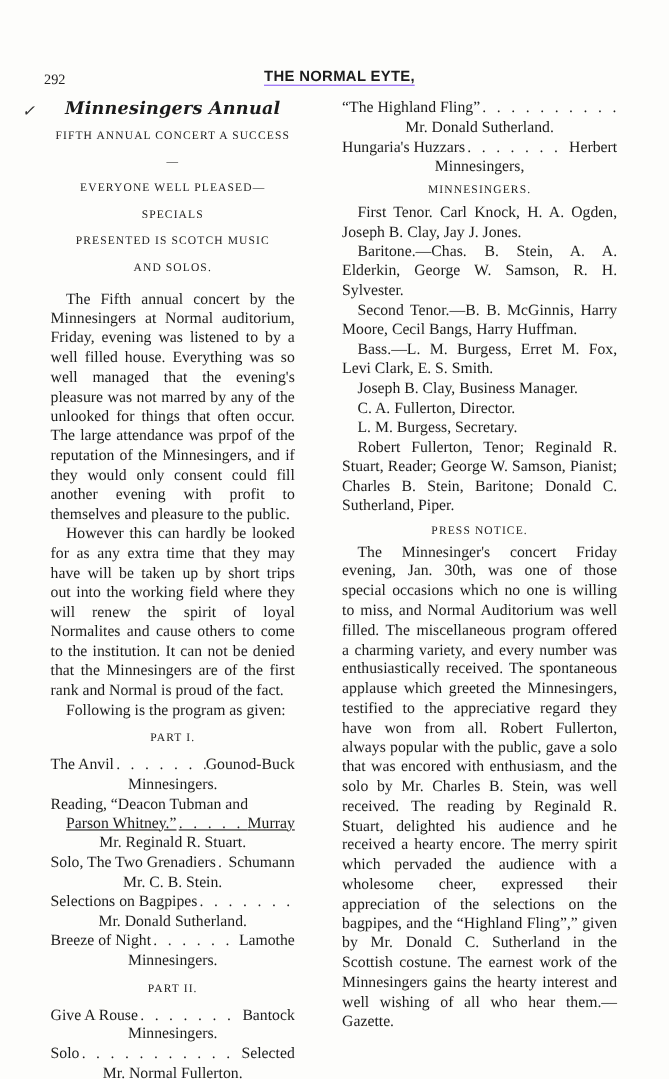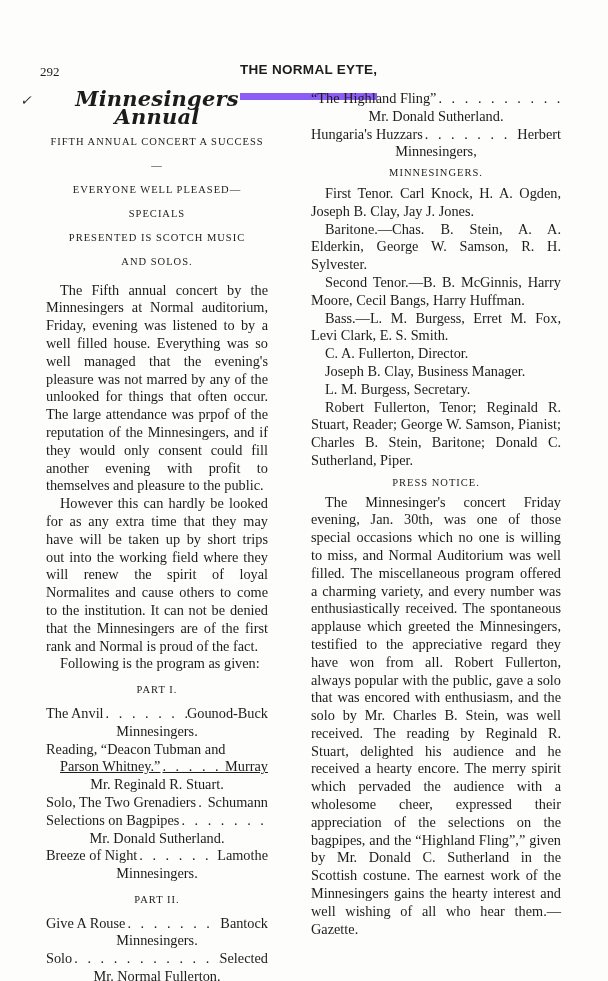--- a/index.html
+++ b/index.html
@@ -3,27 +3,27 @@
 <meta charset="utf-8">
 <style>
   html, body { margin:0; padding:0; }
   body {
     width:608px; height:981px; background:#fdfdfb; position:relative; overflow:hidden;
     font-family:"DejaVu Serif","Liberation Serif",serif; color:#1c1c1c;
   }
   .page-num { position:absolute; left:40px; top:64px; font-size:13px; font-family:"Liberation Serif",serif; }
   .running-head {
     position:absolute; left:240px; top:62px; font-family:"Liberation Sans",sans-serif;
-    font-weight:bold; font-size:13.5px; letter-spacing:0.3px; border-bottom:7px solid #8b5cf6; padding-bottom:16px;
+    font-weight:bold; font-size:13.5px; letter-spacing:0.3px; border-bottom:1px solid #8b5cf6; padding-bottom:0;
   }
   .check { position:absolute; left:20px; top:92px; font-size:14px; font-style:italic; color:#333; }
   .col { position:absolute; top:90px; font-family:"Liberation Serif",serif; font-size:14.3px; line-height:17.8px; }
   .col-left { left:46px; width:222px; }
   .col-right { left:311px; width:250px; }
-  .title { text-align:center; font-family:"DejaVu Serif",serif; font-weight:bold; font-size:21px; letter-spacing:0.2px; margin-bottom:4px; font-style:italic; }
+  .title { text-align:center; font-family:"DejaVu Serif",serif; font-weight:bold; font-size:16px; letter-spacing:0.2px; margin-bottom:4px; font-style:italic; }
   .subhead { text-align:center; font-size:10.5px; letter-spacing:1px; line-height:24px; }
   .p { text-align:justify; text-indent:14px; margin:0; }
   .p.first { margin-top:8px; }
   .center { text-align:center; }
   .small-caps { text-align:center; font-size:10.5px; letter-spacing:1px; margin:8px 0 6px 0; }
   .prog-row { display:flex; justify-content:space-between; white-space:nowrap; }
   .prog-row .leader { flex:1; overflow:hidden; padding:0 2px; letter-spacing:3px; }
   .indent { padding-left:14px;text-decoration:underline; }
 </style>
 </head>
@@ -59,20 +59,21 @@
     <span class="leader">. . . . . . . .</span>
     <span>Murray</span>
   </div>
   <div class="center">Mr. Reginald R. Stuart.</div>
 
   <div class="prog-row">
     <span>Solo, The Two Grenadiers</span>
     <span class="leader">. . . .</span>
     <span>Schumann</span>
   </div>
+  <div class="center">Mr. C. B. Stein.</div>
 
   <div class="prog-row">
     <span>Selections on Bagpipes</span>
     <span class="leader">. . . . . . . . . .</span>
   </div>
   <div class="center">Mr. Donald Sutherland.</div>
 
   <div class="prog-row">
     <span>Breeze of Night</span>
     <span class="leader">. . . . . . . . . .</span>
@@ -117,20 +118,20 @@
     <span>Herbert</span>
   </div>
   <div class="center">Minnesingers,</div>
 
   <div class="small-caps" style="margin:3px 0 3px 0">MINNESINGERS.</div>
 
   <p class="p">First Tenor. Carl Knock, H. A. Ogden, Joseph B. Clay, Jay J. Jones.</p>
   <p class="p">Baritone.—Chas. B. Stein, A. A. Elderkin, George W. Samson, R. H. Sylvester.</p>
   <p class="p">Second Tenor.—B. B. McGinnis, Harry Moore, Cecil Bangs, Harry Huffman.</p>
   <p class="p">Bass.—L. M. Burgess, Erret M. Fox, Levi Clark, E. S. Smith.</p>
+  <p class="p">Joseph B. Clay, Business Manager.</p>
   <p class="p">C. A. Fullerton, Director.</p>
-  <p class="p">Joseph B. Clay, Business Manager.</p>
   <p class="p">L. M. Burgess, Secretary.</p>
   <p class="p">Robert Fullerton, Tenor; Reginald R. Stuart, Reader; George W. Samson, Pianist; Charles B. Stein, Baritone; Donald C. Sutherland, Piper.</p>
 
   <div class="small-caps" style="margin:4px 0 2px 0">PRESS NOTICE.</div>
   <p class="p">The Minnesinger's concert Friday evening, Jan. 30th, was one of those special occasions which no one is willing to miss, and Normal Auditorium was well filled. The miscellaneous program offered a charming variety, and every number was enthusiastically received. The spontaneous applause which greeted the Minnesingers, testified to the appreciative regard they have won from all. Robert Fullerton, always popular with the public, gave a solo that was encored with enthusiasm, and the solo by Mr. Charles B. Stein, was well received. The reading by Reginald R. Stuart, delighted his audience and he received a hearty encore. The merry spirit which pervaded the audience with a wholesome cheer, expressed their appreciation of the selections on the bagpipes, and the “Highland Fling”,” given by Mr. Donald C. Sutherland in the Scottish costune. The earnest work of the Minnesingers gains the hearty interest and well wishing of all who hear them.—Gazette.</p>
 </div>
 
 </body></html>

